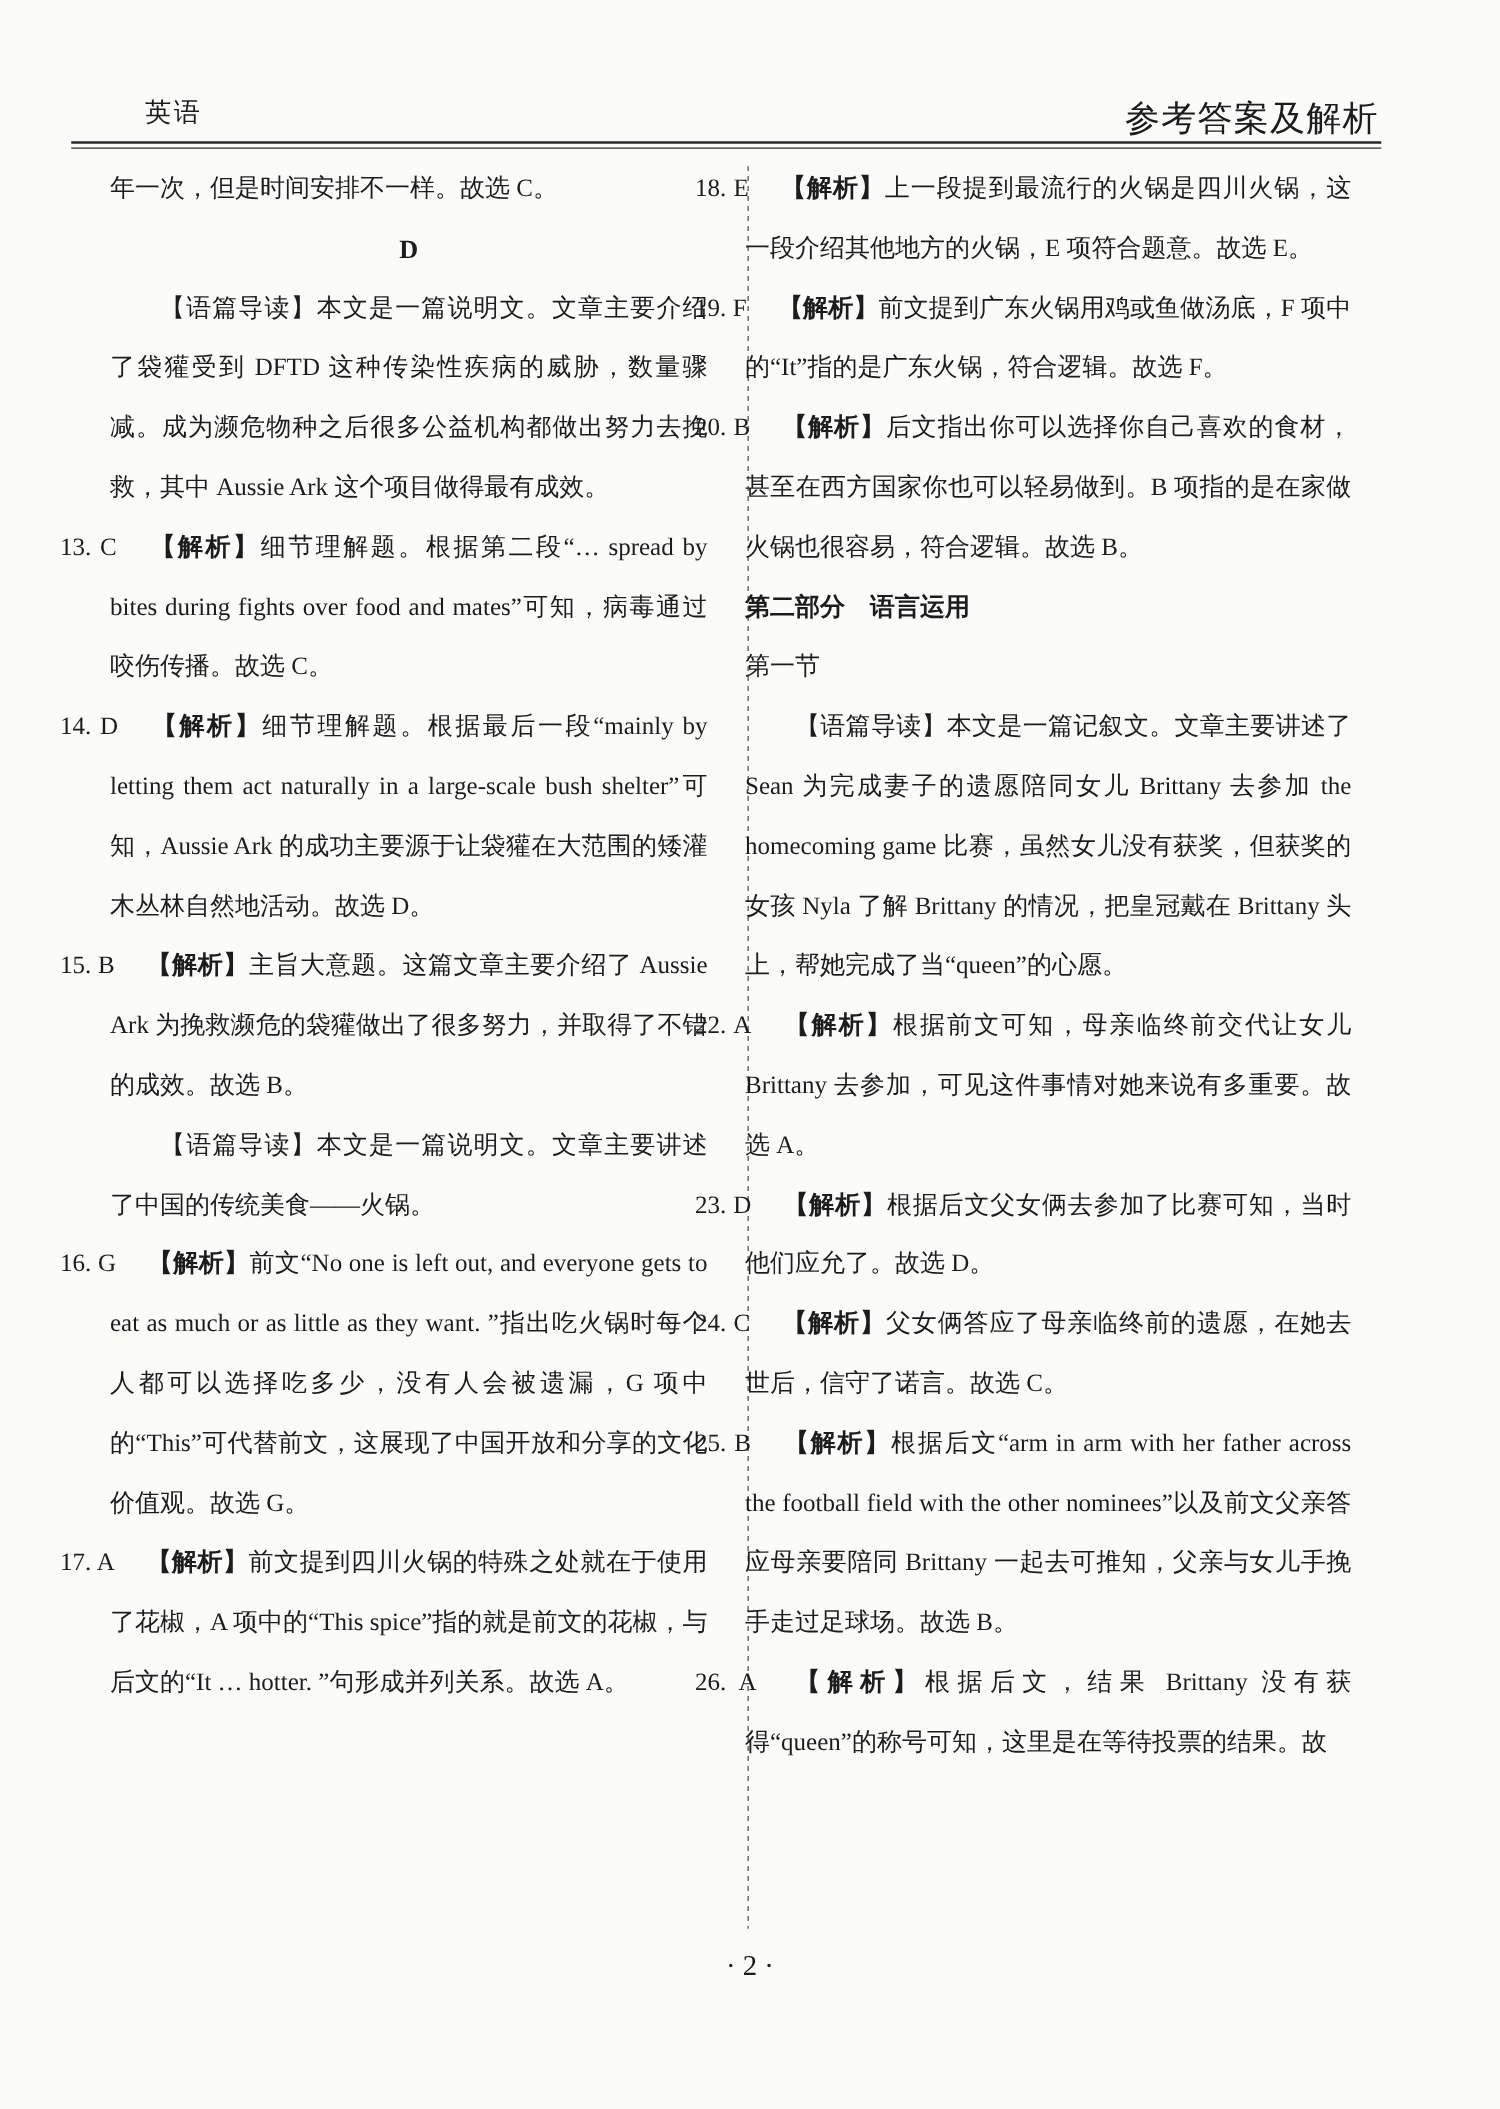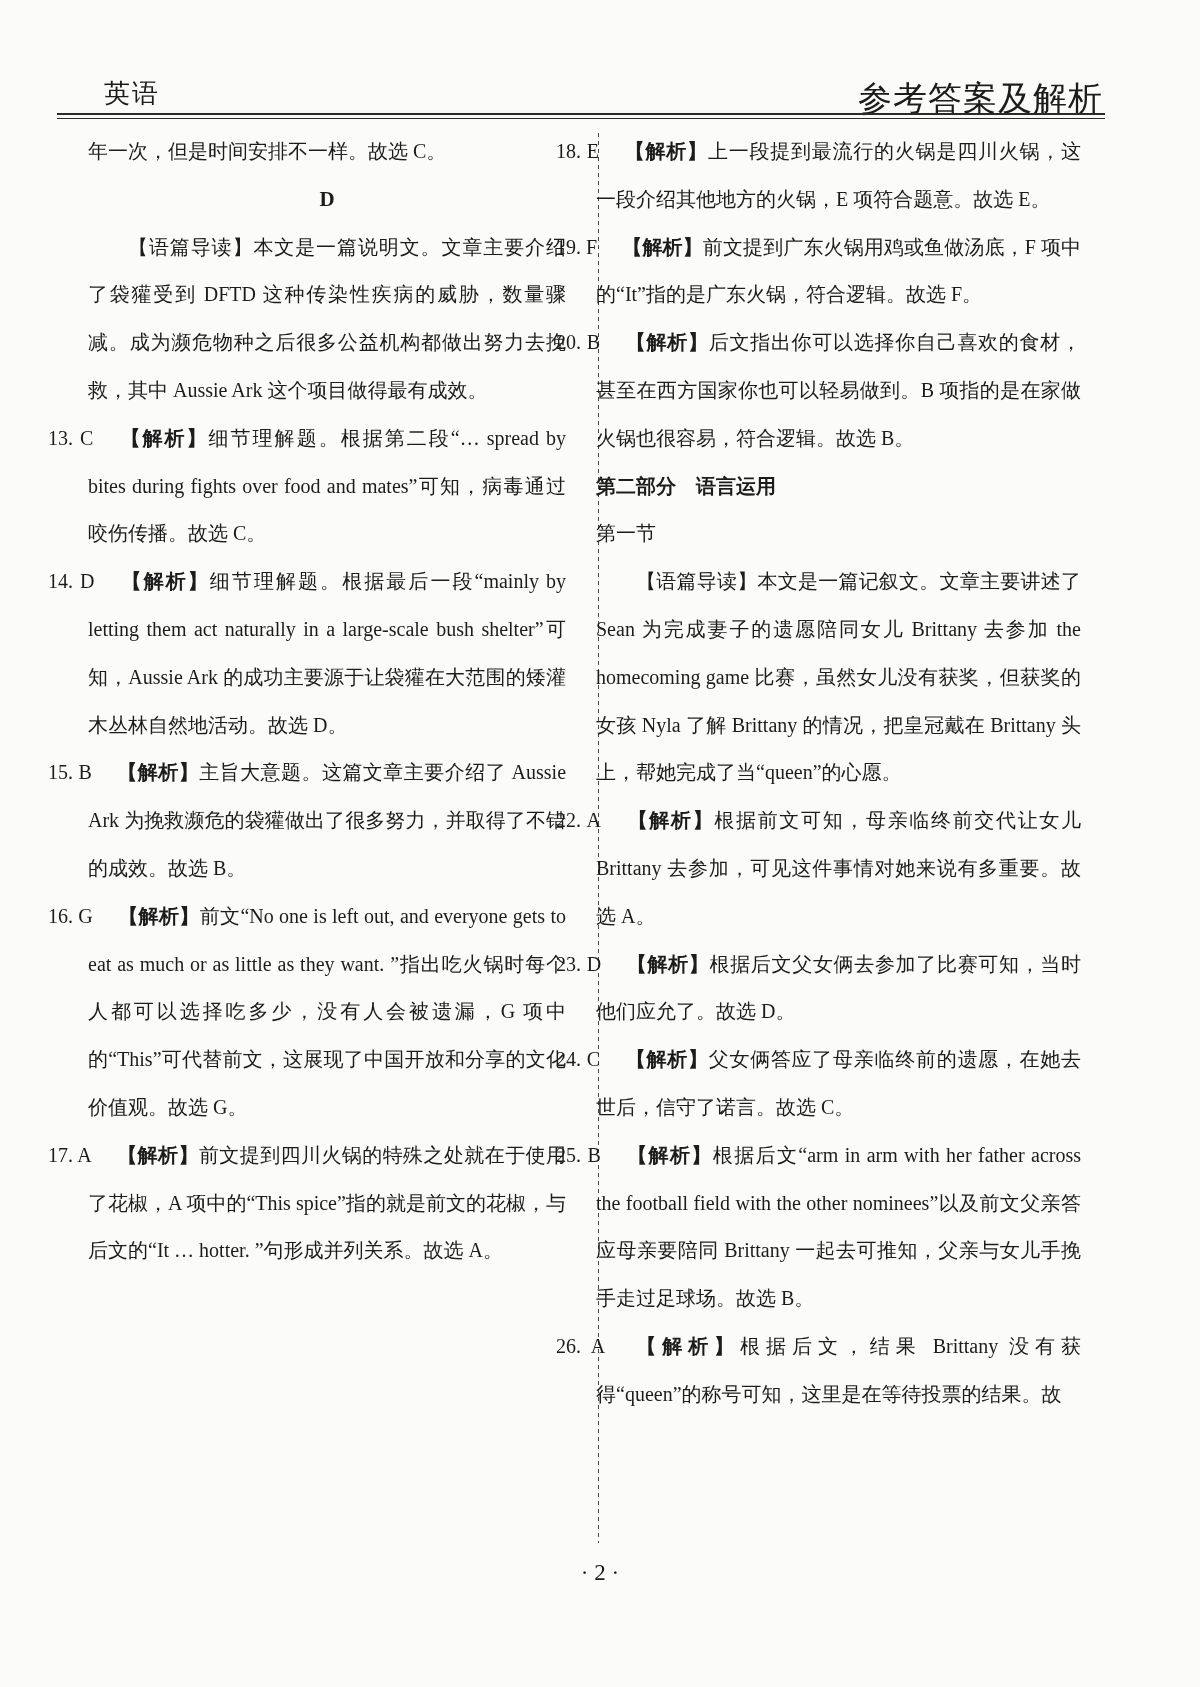--- a/index.html
+++ b/index.html
@@ -8,26 +8,26 @@
     background: #fbfbf9;
     color: #1c1c1c;
     font-family: "Liberation Serif", "DejaVu Serif", serif;
     position: relative;
     overflow: hidden;
   }
   .page { position: absolute; inset: 0; }
 
   
   .header-subject {
-    position: absolute; left: 104px; top: 76px;
-    font-size: 26px; letter-spacing: 2px;
+    position: absolute; left: 116px; top: 76px;
+    font-size: 21px; letter-spacing: 2px;
   }
   .header-title {
     position: absolute; right: 97px; top: 76px;
-    font-size: 34px; letter-spacing: 1px;
+    font-size: 28px; letter-spacing: 1px;
   }
   .double-rule {
     position: absolute; left: 57px; top: 113px; width: 1048px; height: 3px;
     border-top: 2px solid #2b2b2b;
     border-bottom: 1px solid #2b2b2b;
   }
 
   
   .col-divider {
     position: absolute; left: 598px; top: 133px; width: 1px; height: 1410px;
@@ -74,20 +74,21 @@
 
   <div class="col-divider"></div>
 
   <div class="col col-left">
       <p class="blk blk-cont"><span class="text">年一次，但是时间安排不一样。故选 C。</span></p>
       <p class="blk blk-letter"><span class="text">D</span></p>
       <p class="blk blk-intro"><span class="label-reg">【语篇导读】</span><span class="text">本文是一篇说明文。文章主要介绍了袋獾受到 DFTD 这种传染性疾病的威胁，数量骤减。成为濒危物种之后很多公益机构都做出努力去挽救，其中 Aussie Ark 这个项目做得最有成效。</span></p>
       <p class="blk blk-item"><span class="num">13. C</span><span class="label">【解析】</span><span class="text">细节理解题。根据第二段“… spread by bites during fights over food and mates”可知，病毒通过咬伤传播。故选 C。</span></p>
       <p class="blk blk-item"><span class="num">14. D</span><span class="label">【解析】</span><span class="text">细节理解题。根据最后一段“mainly by letting them act naturally in a large-scale bush shelter”可知，Aussie Ark 的成功主要源于让袋獾在大范围的矮灌木丛林自然地活动。故选 D。</span></p>
       <p class="blk blk-item"><span class="num">15. B</span><span class="label">【解析】</span><span class="text">主旨大意题。这篇文章主要介绍了 Aussie Ark 为挽救濒危的袋獾做出了很多努力，并取得了不错的成效。故选 B。</span></p>
+      <p class="blk blk-intro"><span class="label-reg">【语篇导读】</span><span class="text">本文是一篇说明文。文章主要讲述了中国的传统美食——火锅。</span></p>
       <p class="blk blk-item"><span class="num">16. G</span><span class="label">【解析】</span><span class="text">前文“No one is left out, and everyone gets to eat as much or as little as they want. ”指出吃火锅时每个人都可以选择吃多少，没有人会被遗漏，G 项中的“This”可代替前文，这展现了中国开放和分享的文化价值观。故选 G。</span></p>
       <p class="blk blk-item"><span class="num">17. A</span><span class="label">【解析】</span><span class="text">前文提到四川火锅的特殊之处就在于使用了花椒，A 项中的“This spice”指的就是前文的花椒，与后文的“It … hotter. ”句形成并列关系。故选 A。</span></p>
     </div>
   <div class="col col-right">
       <p class="blk blk-item"><span class="num">18. E</span><span class="label">【解析】</span><span class="text">上一段提到最流行的火锅是四川火锅，这一段介绍其他地方的火锅，E 项符合题意。故选 E。</span></p>
       <p class="blk blk-item"><span class="num">19. F</span><span class="label">【解析】</span><span class="text">前文提到广东火锅用鸡或鱼做汤底，F 项中的“It”指的是广东火锅，符合逻辑。故选 F。</span></p>
       <p class="blk blk-item"><span class="num">20. B</span><span class="label">【解析】</span><span class="text">后文指出你可以选择你自己喜欢的食材，甚至在西方国家你也可以轻易做到。B 项指的是在家做火锅也很容易，符合逻辑。故选 B。</span></p>
       <p class="blk blk-part"><span class="text">第二部分　语言运用</span></p>
       <p class="blk blk-section"><span class="text">第一节</span></p>
       <p class="blk blk-intro"><span class="label-reg">【语篇导读】</span><span class="text">本文是一篇记叙文。文章主要讲述了 Sean 为完成妻子的遗愿陪同女儿 Brittany 去参加 the homecoming game 比赛，虽然女儿没有获奖，但获奖的女孩 Nyla 了解 Brittany 的情况，把皇冠戴在 Brittany 头上，帮她完成了当“queen”的心愿。</span></p>

